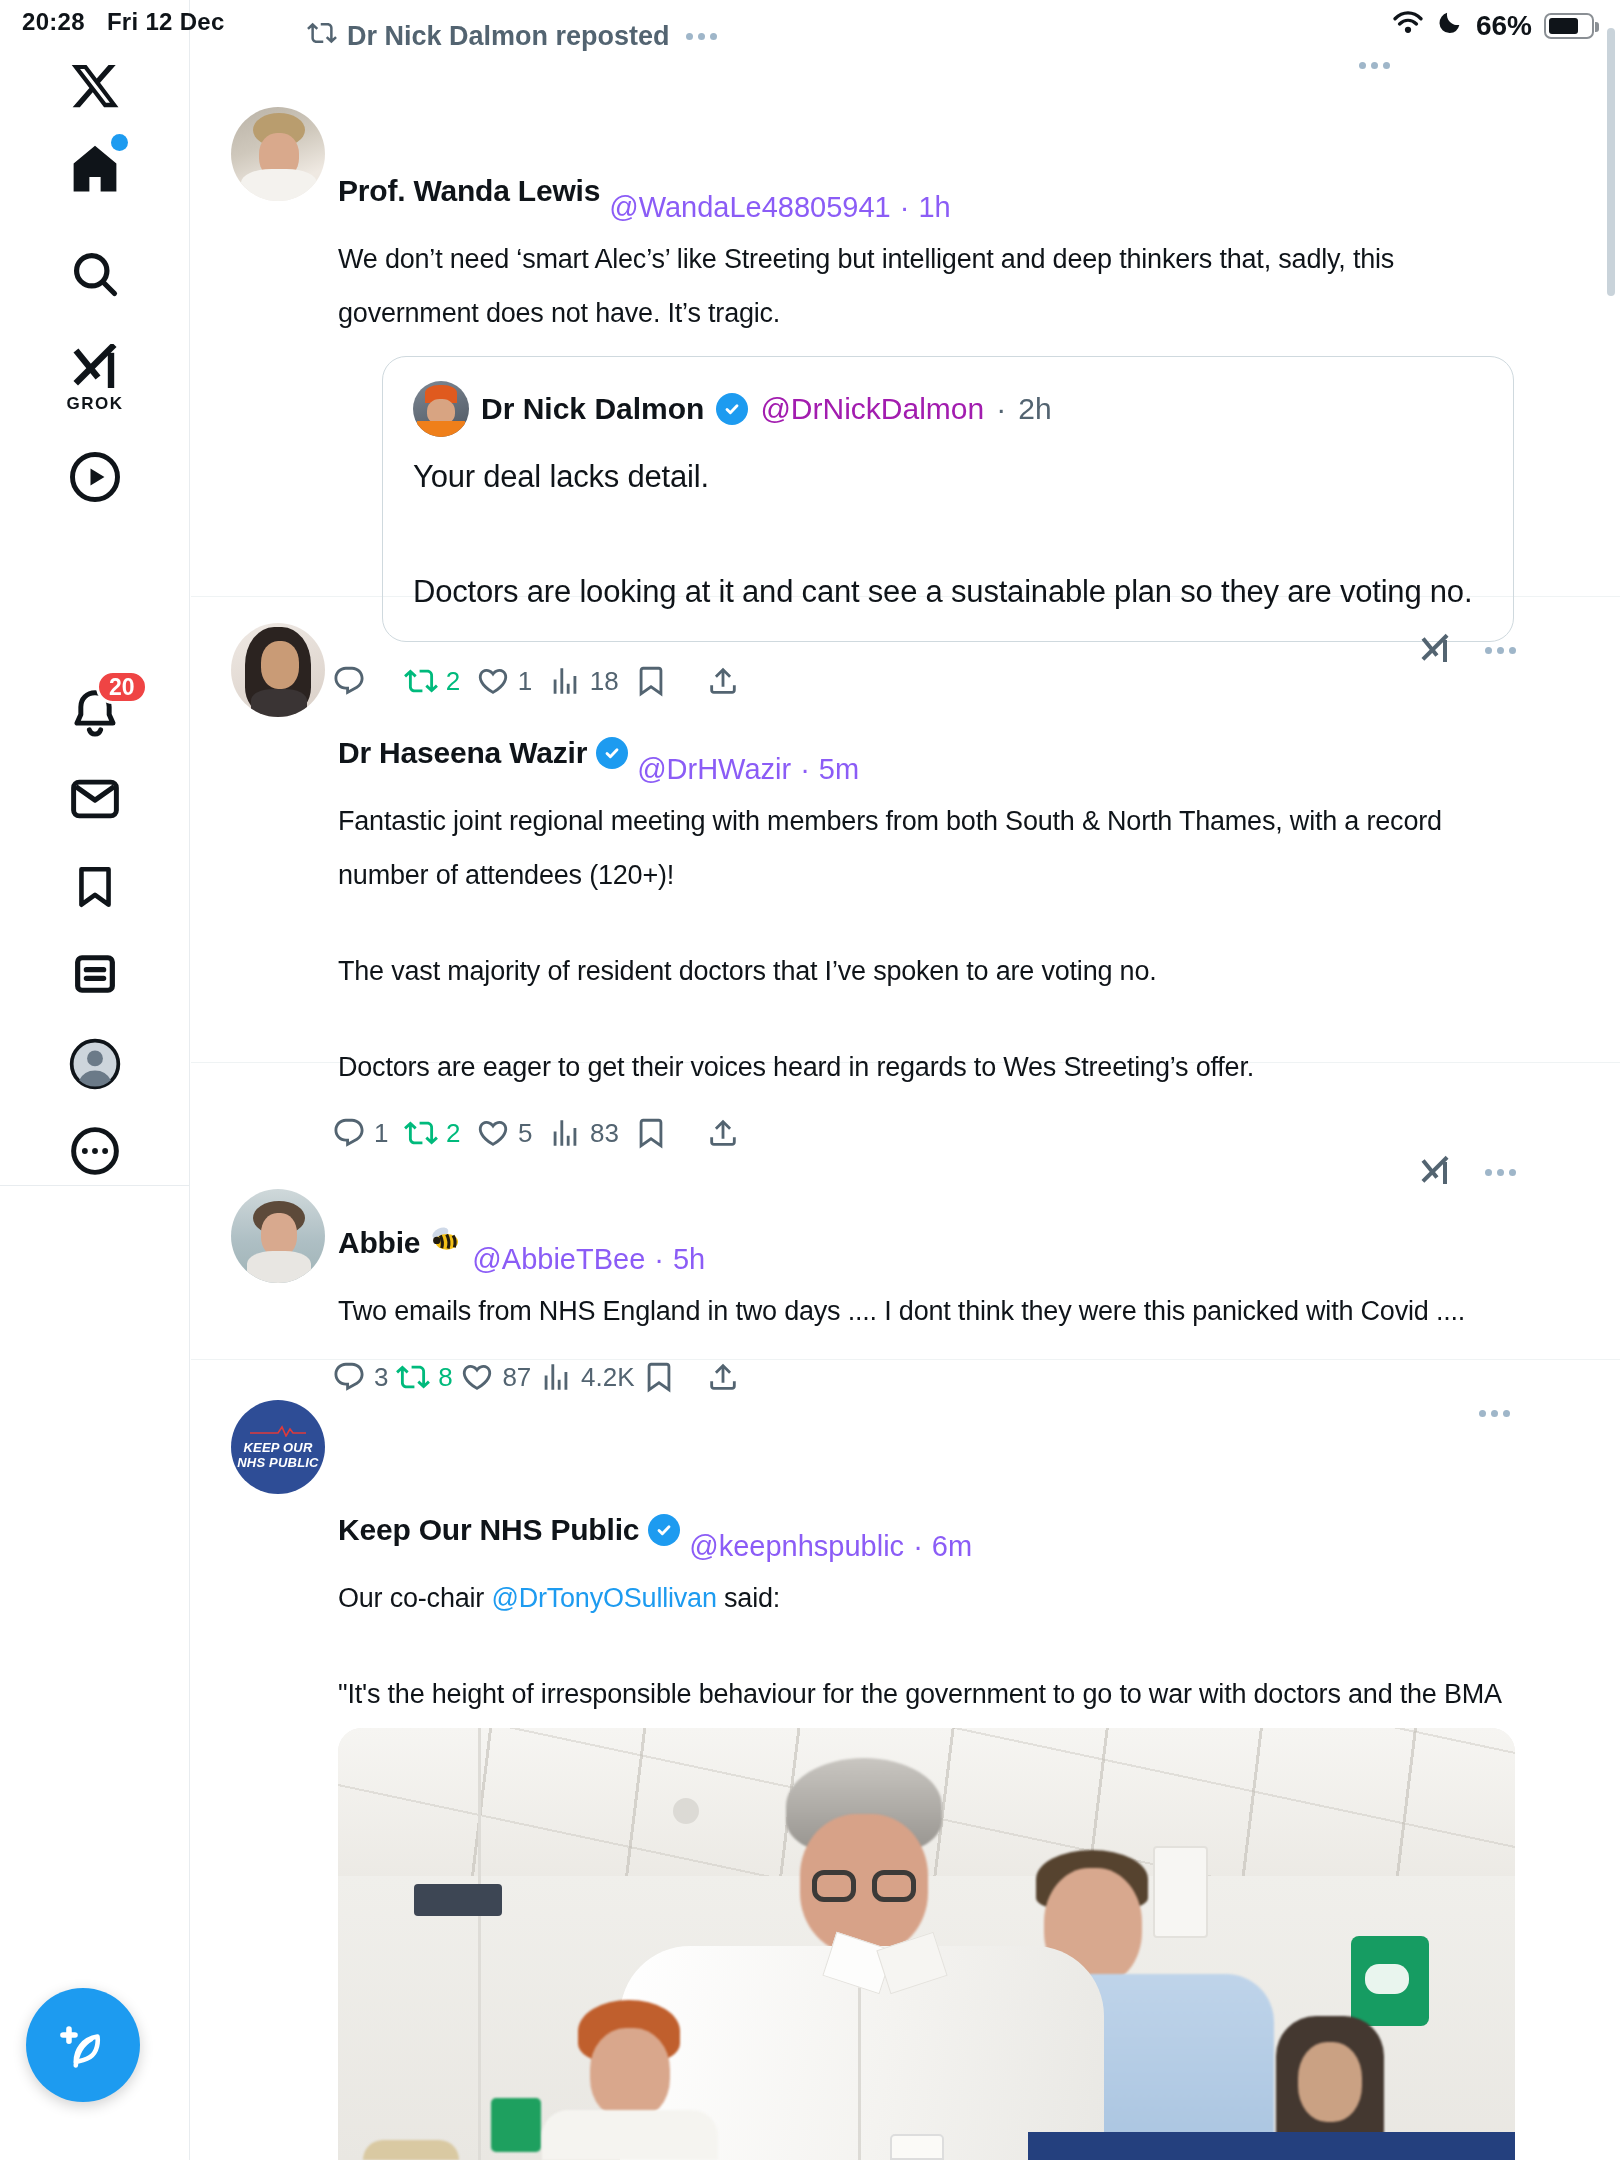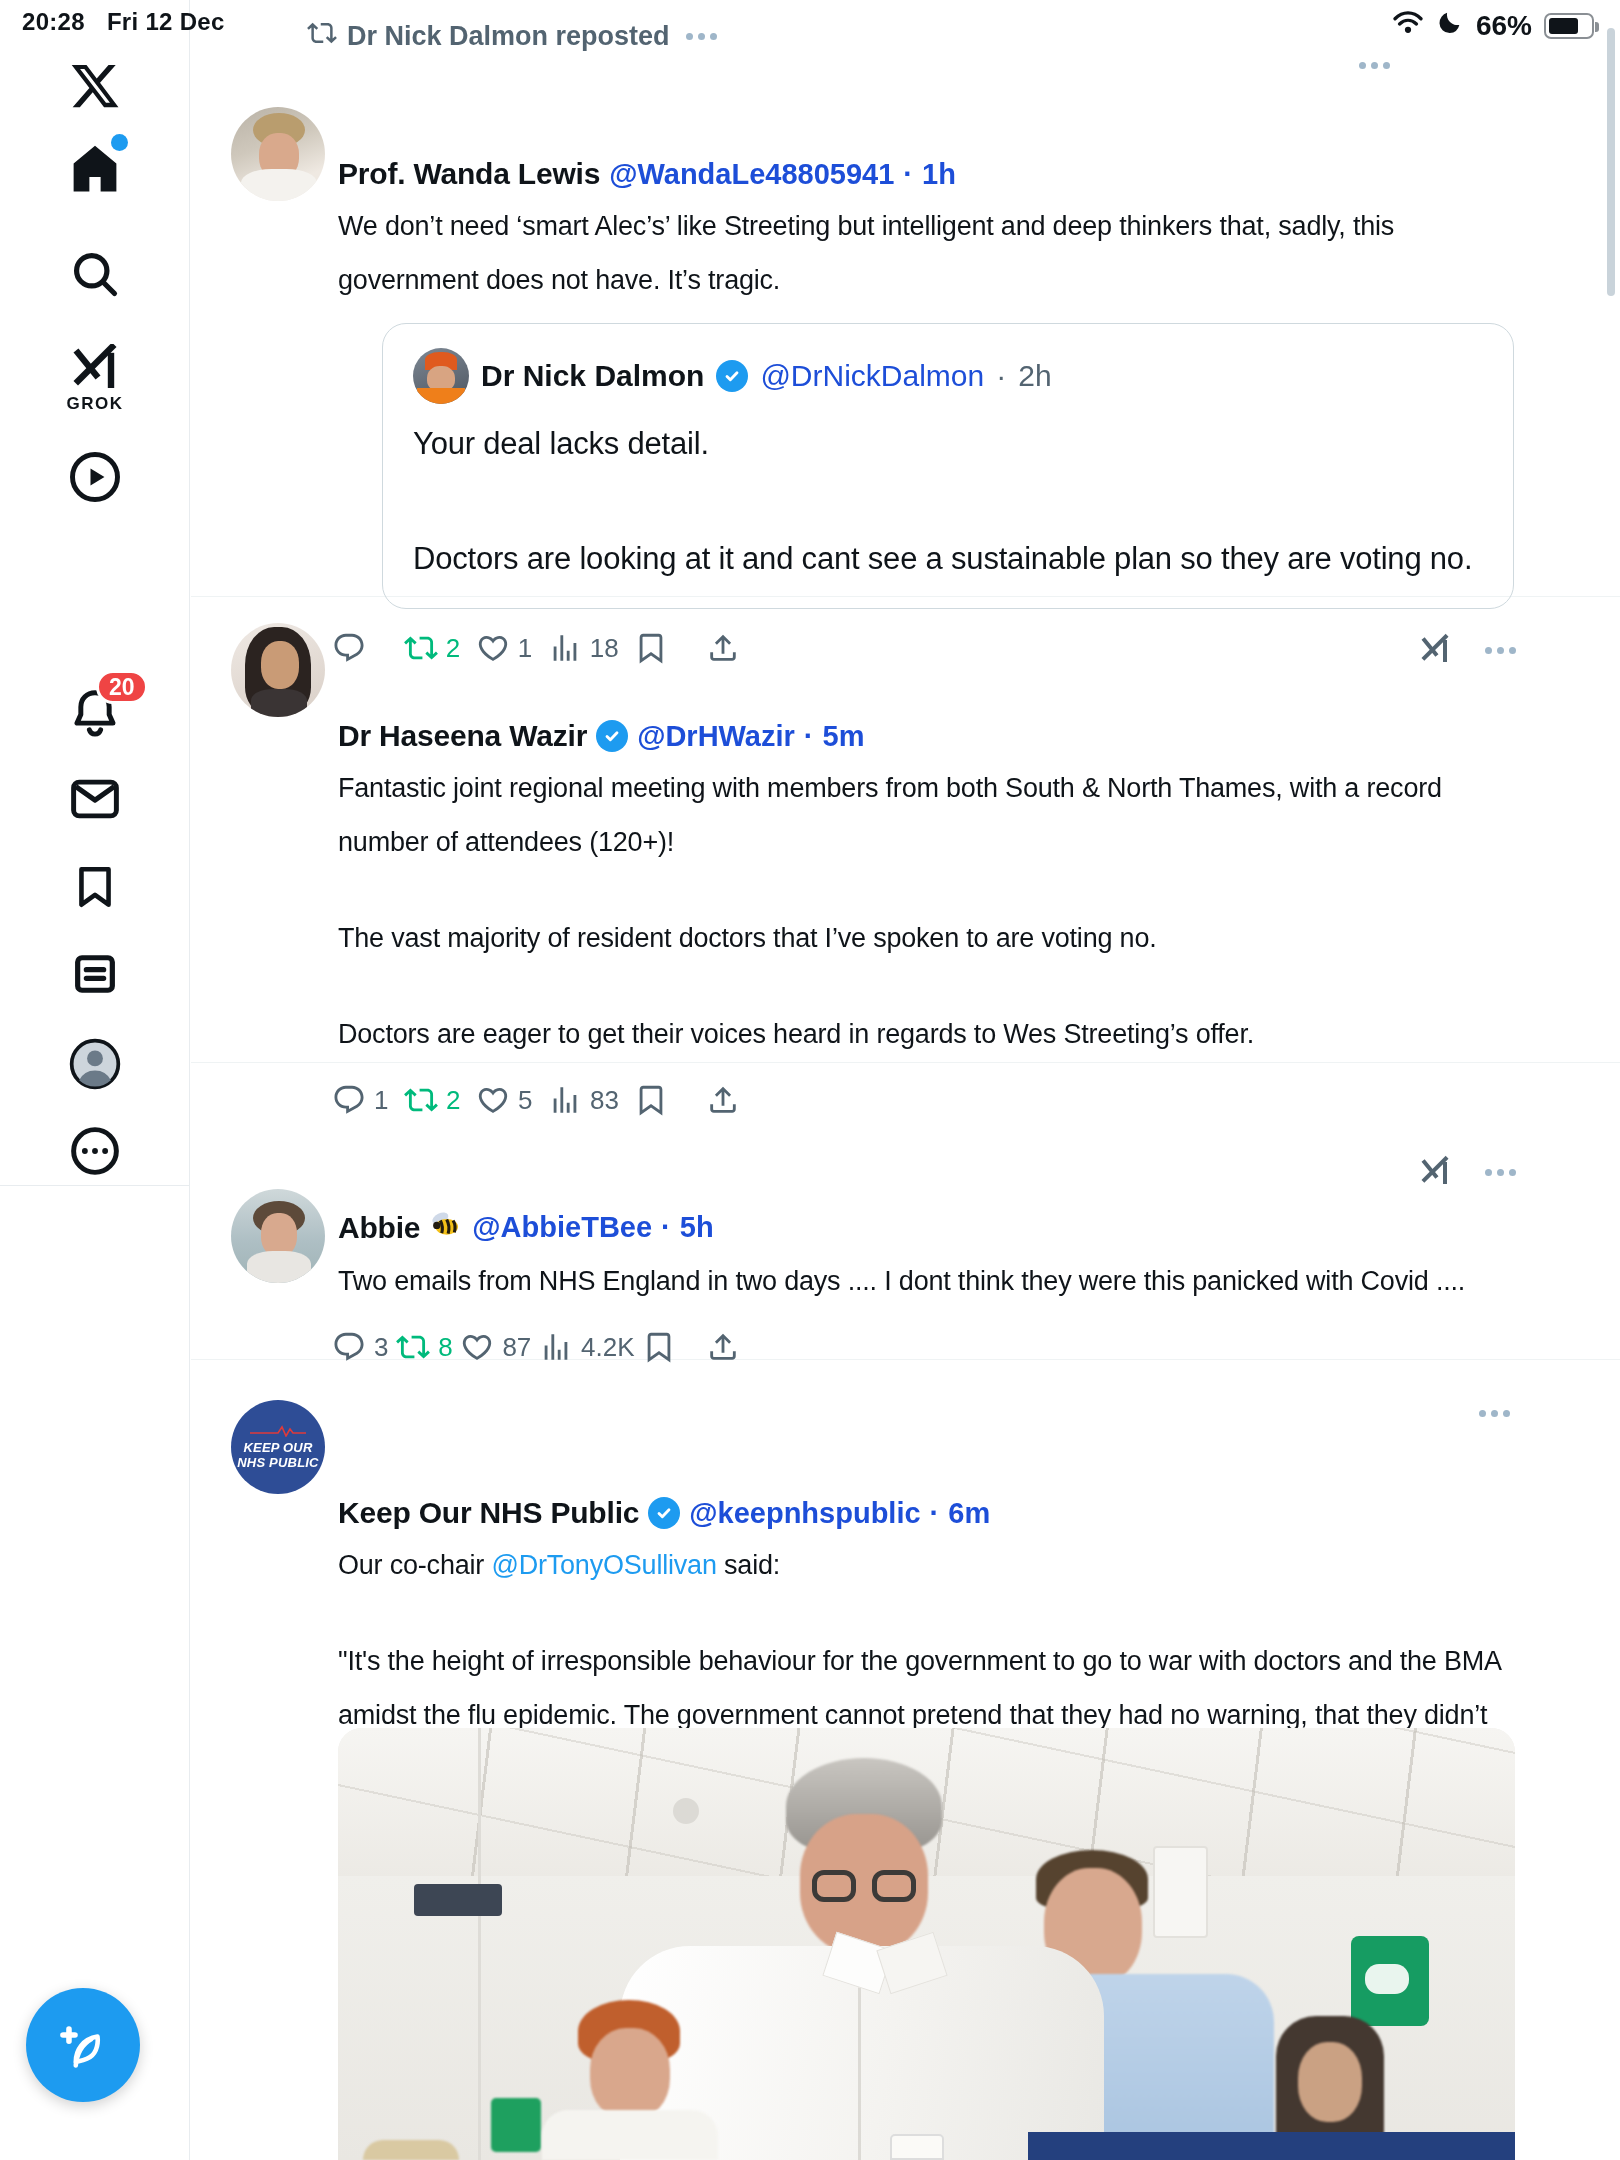--- a/index.html
+++ b/index.html
@@ -33,21 +33,21 @@
     box-shadow:0 4px 14px rgba(0,0,0,.18);
   }
   
   .timeline { position:absolute; left:191px; top:0; width:1429px; height:2160px; background:#fff; }
   .tweet { position:absolute; left:0; width:100%; border-bottom:1px solid #eff3f4; }
   .avatar { position:absolute; left:40px; width:94px; height:94px; border-radius:50%; overflow:hidden; }
   .content { margin-left:147px; margin-right:96px; }
   .repost-hdr { display:flex; align-items:center; gap:10px; margin-left:116px; color:#536471; font-size:27px; font-weight:700; }
   .namerow { display:flex; align-items:center; gap:9px; font-size:30px; white-space:nowrap; }
   .namerow .name { font-weight:800; letter-spacing:-.2px; }
-  .namerow .meta { color:#1d4ed8; font-weight:700; font-size:29px; }
+  .namerow .meta { color:#8b5cf6; font-weight:400; font-size:29px;margin-top:34px; }
   .vbadge { width:32px; height:32px; border-radius:50%; background:#1d9bf0; display:inline-flex; align-items:center; justify-content:center; flex:0 0 auto; }
   .body-txt { font-size:27px; line-height:54px; letter-spacing:-.2px; margin-top:8px; max-width:1190px; }
   .body-txt p + p { margin-top:42px; }
   .mention { color:#1d9bf0; }
   .corner { position:absolute; display:flex; align-items:center; gap:34px; color:#93a8b8; }
   .dots { display:inline-flex; gap:5px; }
   .dots i { width:7px; height:7px; border-radius:50%; background:#9fb6c9; }
   
   .quote { border:1px solid #cfd9de; border-radius:24px; margin-top:16px; margin-left:44px; width:1132px; padding:24px 30px 26px; }
   .q-hdr { display:flex; align-items:center; gap:12px; font-size:30px; white-space:nowrap; }
@@ -275,21 +275,21 @@
             <span class="hat"></span>
               <span class="face"></span>
               <span class="vest"></span>
           </span>
           <span class="name" style="font-weight:800;">Dr Nick Dalmon</span>
           <span class="vbadge">
             <svg width="20" height="20" viewBox="0 0 24 24" fill="none" stroke="#fff" stroke-width="3.4" stroke-linecap="round" stroke-linejoin="round">
                 <path d="M6 12.5l4 4 8-8.5"></path>
               </svg>
           </span>
-          <span class="meta" style="color:#1d4ed8;">@DrNickDalmon</span>
+          <span class="meta" style="color:#a21caf;">@DrNickDalmon</span>
           <span class="meta" style="color:#536471;">·</span>
           <span class="meta" style="color:#536471;">2h</span>
         </div>
         <div class="q-body">
           <p>Your deal lacks detail.</p>
           <p>Doctors are looking at it and cant see a sustainable plan so they are voting no.</p>
         </div>
       </div>
 
       <div class="actions">

